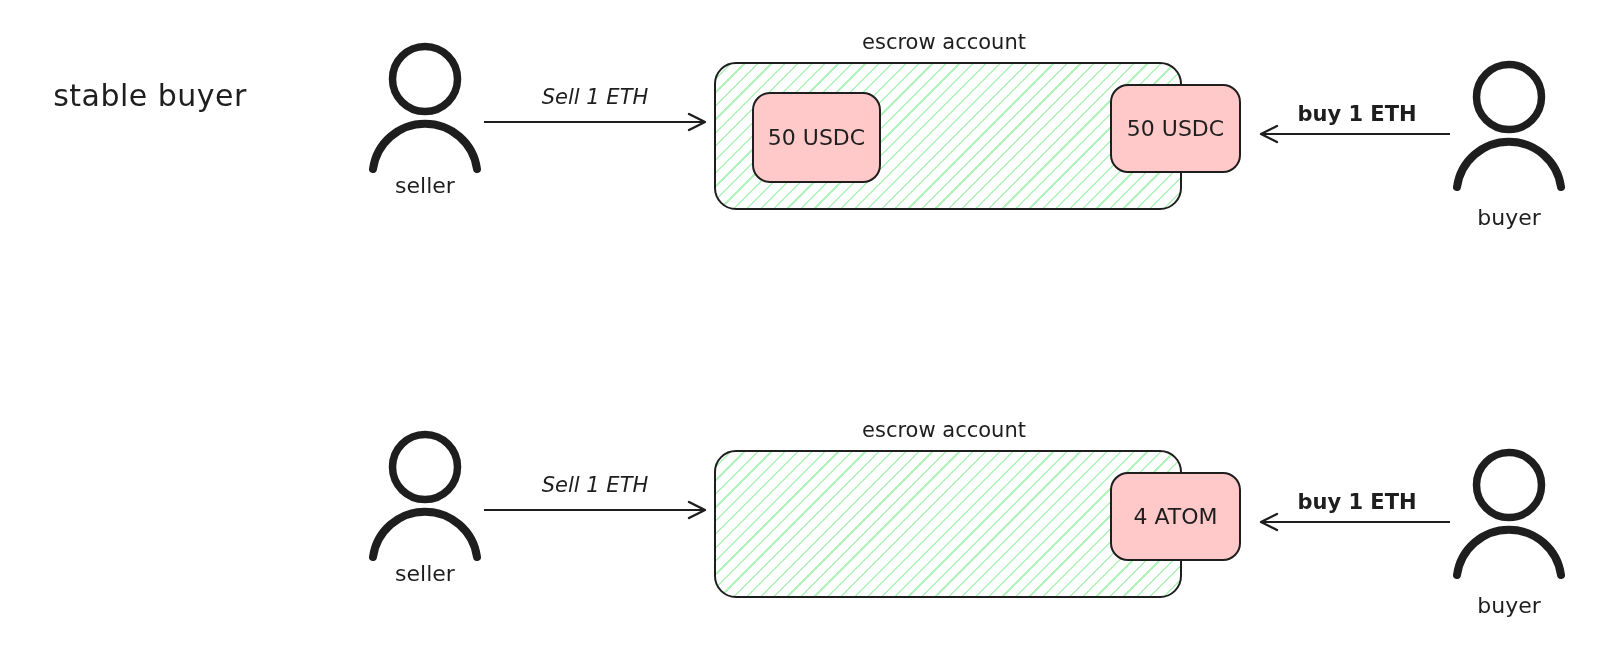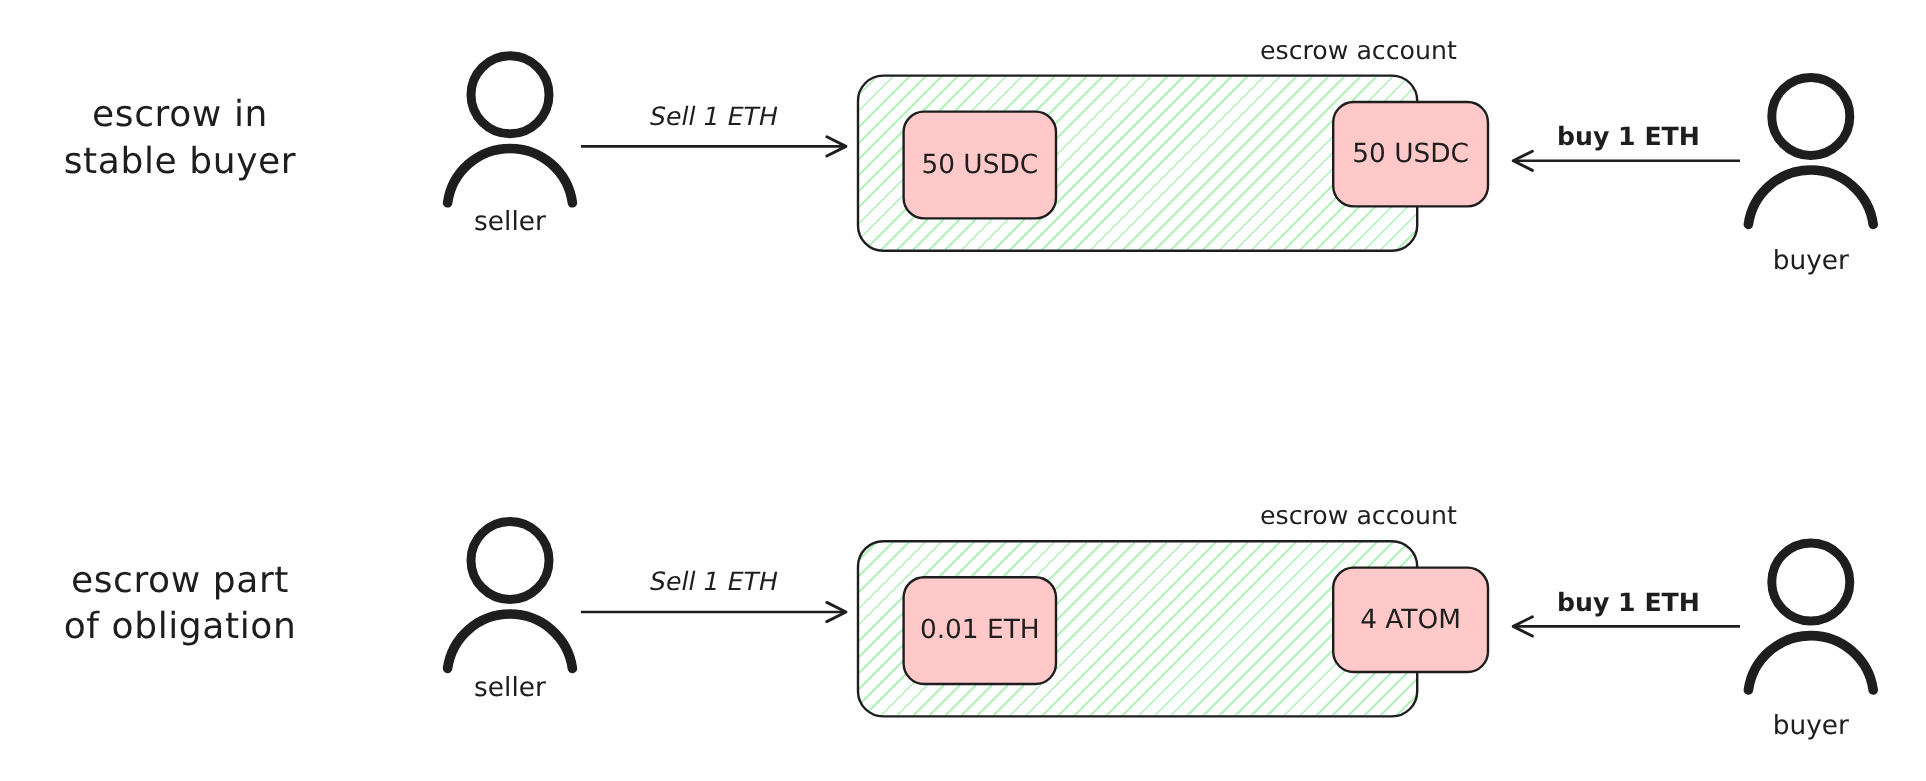--- a/index.html
+++ b/index.html
@@ -54,21 +54,21 @@
   }
   .arrow-label.sell{left:495px;top:55px;width:200px;font-style:italic;}
   .arrow-label.buy{left:1272px;top:72px;width:170px;font-weight:bold;}
 
   svg.arrow{position:absolute;display:block;}
   svg.arrow.sell-arrow{left:484px;top:81px;}
   svg.arrow.buy-arrow{left:1258px;top:93px;}
 
   .escrow-title{
     position:absolute;left:674px;top:0;width:540px;
-    text-align:right;font-size:21px;line-height:24px;
+    text-align:center;font-size:21px;line-height:24px;
     color:var(--stroke);
   }
   .escrow-box{
     position:absolute;left:714px;top:32px;
     width:468px;height:148px;
     border:2.5px solid var(--stroke);
     border-radius:22px;
     background-color:var(--bg);
     background-image:repeating-linear-gradient(
       135deg,
@@ -91,21 +91,20 @@
 
   .stroke-line{stroke:var(--stroke);fill:none;}
 </style>
 </head>
 <body>
 
 <div class="canvas">
 
   <section class="row row-1">
     <div class="side-label">
-      <div>escrow in</div>
       <div>stable buyer</div>
     </div>
 
     <div class="actor seller">
       <svg width="118" height="132" viewBox="0 0 118 132">
         <circle class="stroke-line" cx="59" cy="37" r="32.5" stroke-width="7.5"></circle>
         <path class="stroke-line" d="M 7 127 A 52.5 52.5 0 0 1 111 127" stroke-width="8" stroke-linecap="round"></path>
       </svg>
       <div class="actor-label">seller</div>
     </div>
@@ -131,42 +130,37 @@
     <div class="actor buyer">
       <svg width="118" height="132" viewBox="0 0 118 132">
         <circle class="stroke-line" cx="59" cy="37" r="32.5" stroke-width="7.5"></circle>
         <path class="stroke-line" d="M 7 127 A 52.5 52.5 0 0 1 111 127" stroke-width="8" stroke-linecap="round"></path>
       </svg>
       <div class="actor-label">buyer</div>
     </div>
   </section>
 
   <section class="row row-2">
-    <div class="side-label">
-      <div>escrow part</div>
-      <div>of obligation</div>
-    </div>
 
     <div class="actor seller">
       <svg width="118" height="132" viewBox="0 0 118 132">
         <circle class="stroke-line" cx="59" cy="37" r="32.5" stroke-width="7.5"></circle>
         <path class="stroke-line" d="M 7 127 A 52.5 52.5 0 0 1 111 127" stroke-width="8" stroke-linecap="round"></path>
       </svg>
       <div class="actor-label">seller</div>
     </div>
 
     <div class="arrow-label sell">Sell 1 ETH</div>
     <svg class="arrow sell-arrow" width="226" height="22" viewBox="0 0 226 22">
       <line class="stroke-line" x1="0" y1="11" x2="220" y2="11" stroke-width="2.2"></line>
       <polyline class="stroke-line" points="205,3 221,11 205,19" stroke-width="2.4" stroke-linecap="round" stroke-linejoin="round"></polyline>
     </svg>
 
     <div class="escrow-title">escrow account</div>
     <div class="escrow-box">
-      <div class="token left">0.01 ETH</div>
       <div class="token right">4 ATOM</div>
     </div>
 
     <div class="arrow-label buy">buy 1 ETH</div>
     <svg class="arrow buy-arrow" width="192" height="22" viewBox="0 0 192 22">
       <line class="stroke-line" x1="4" y1="11" x2="192" y2="11" stroke-width="2.2"></line>
       <polyline class="stroke-line" points="19,3 3,11 19,19" stroke-width="2.4" stroke-linecap="round" stroke-linejoin="round"></polyline>
     </svg>
 
     <div class="actor buyer">

